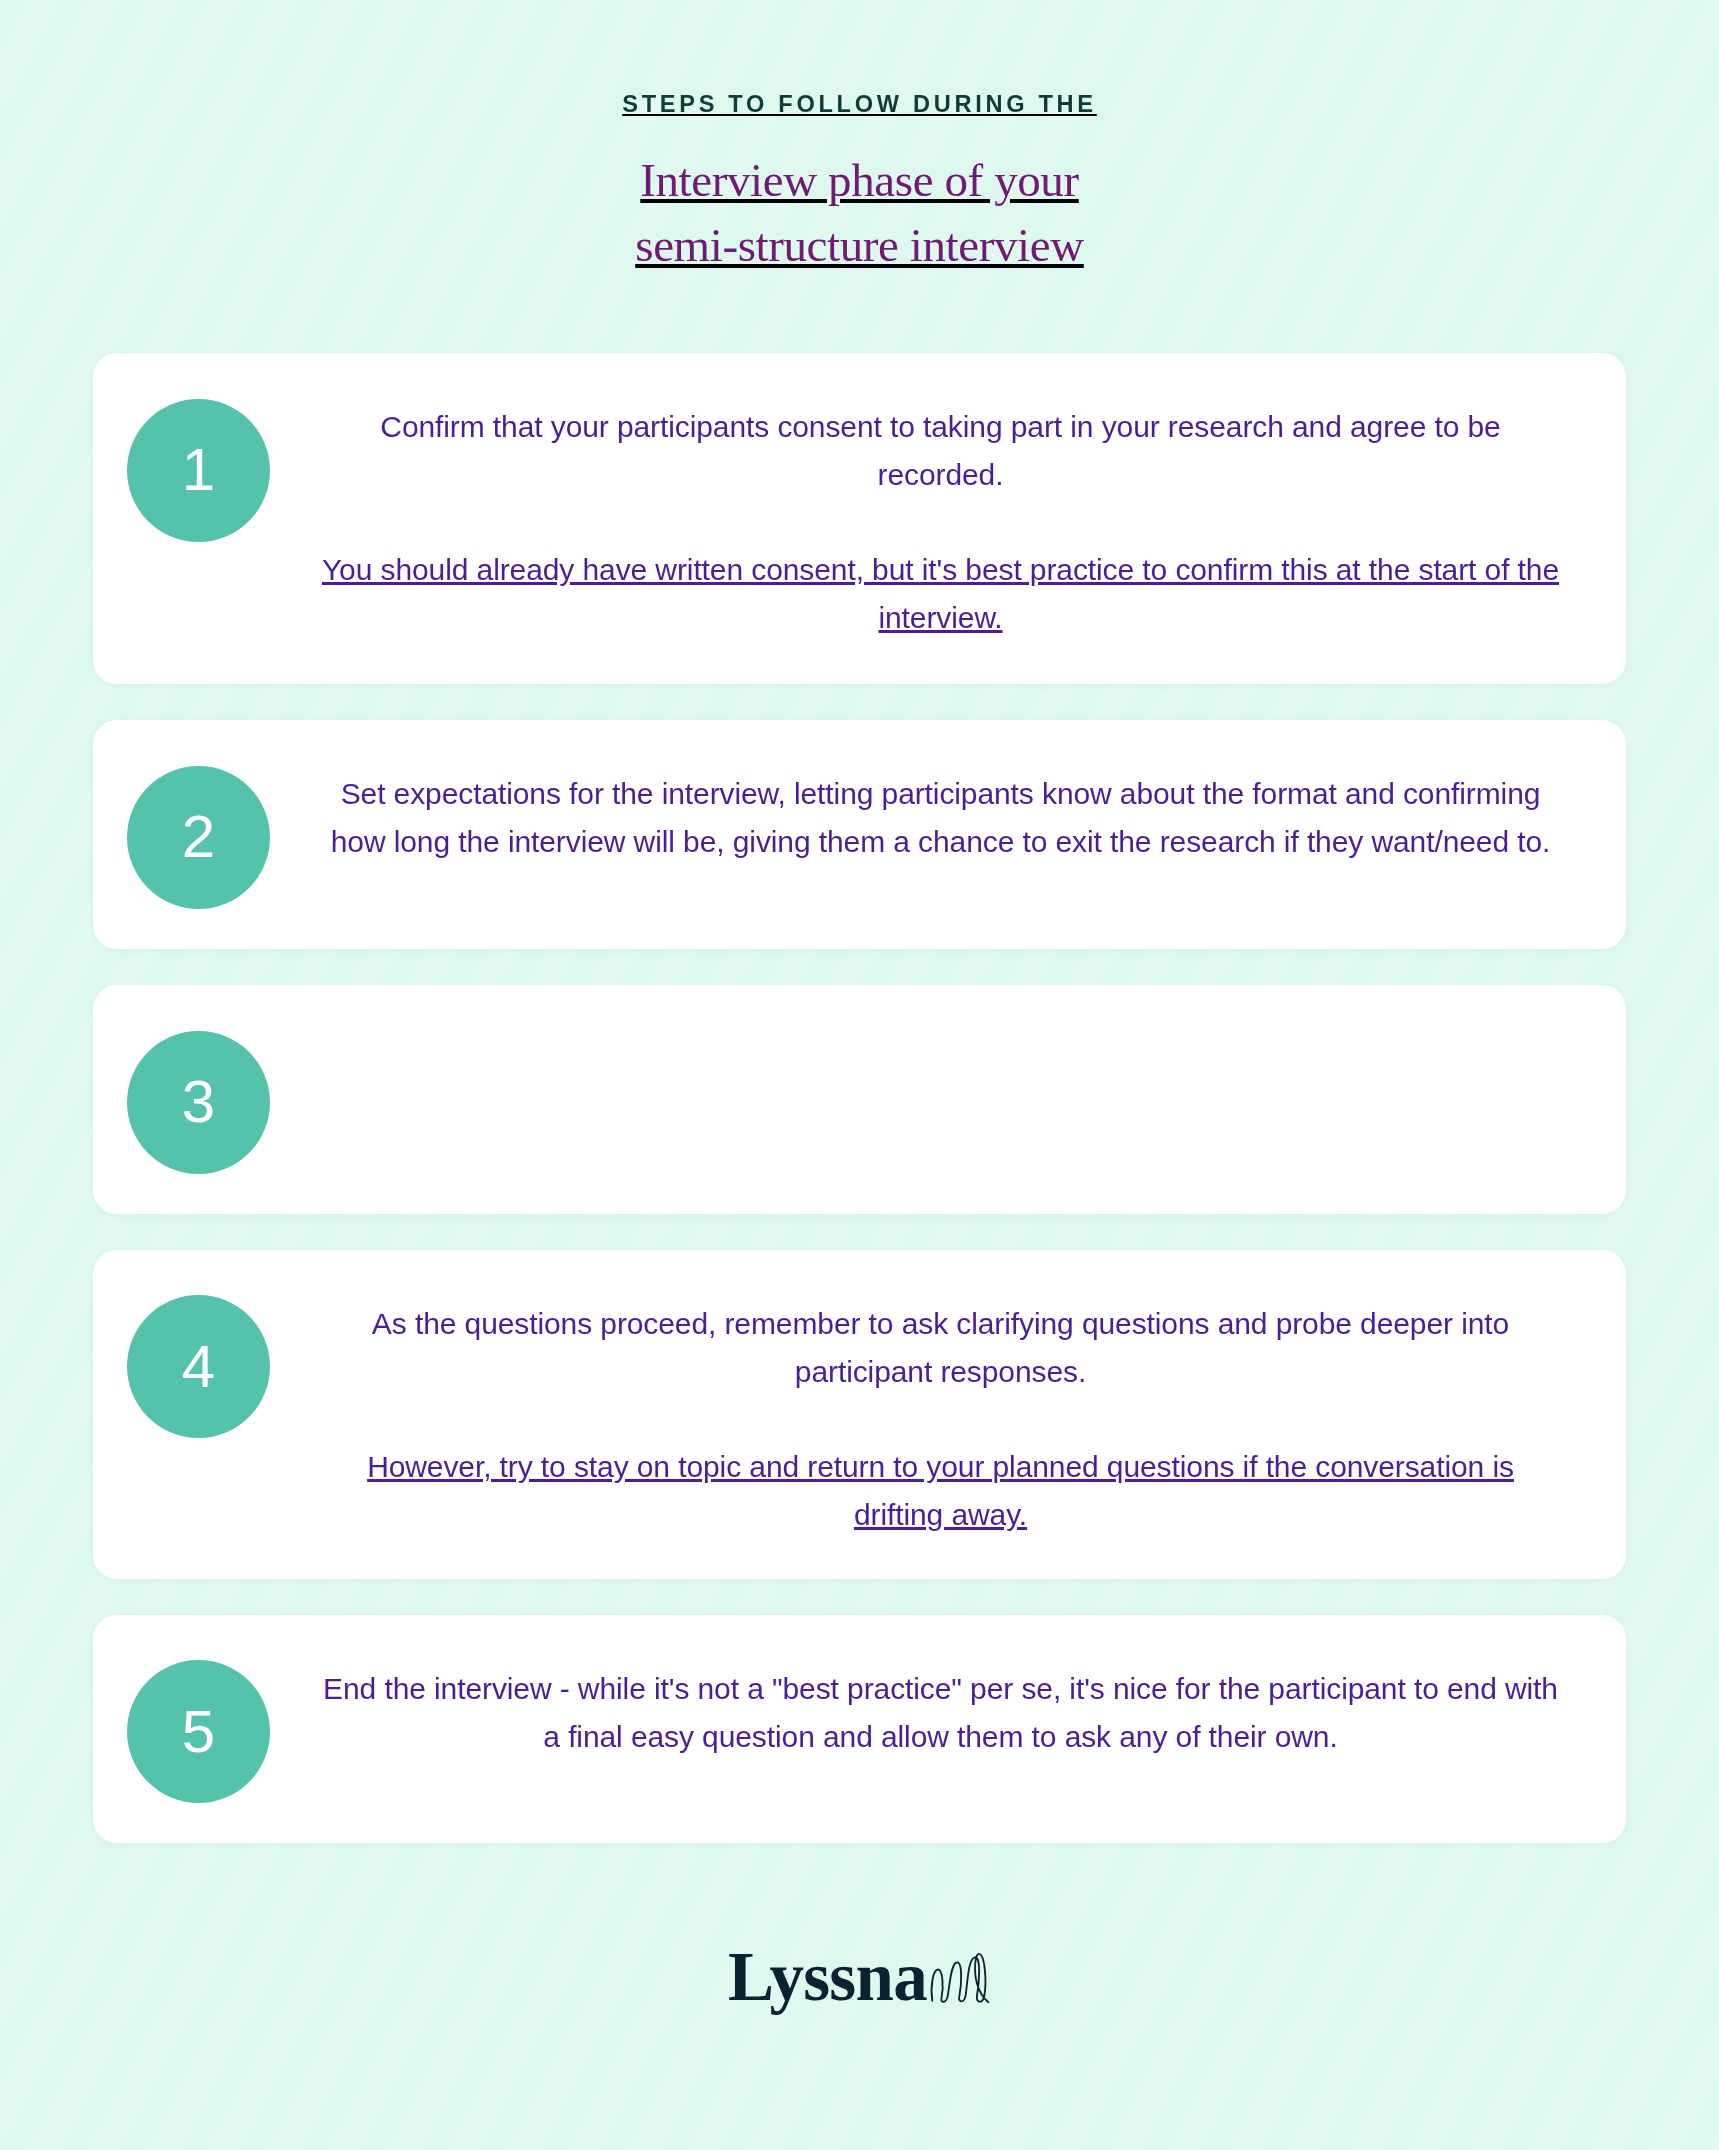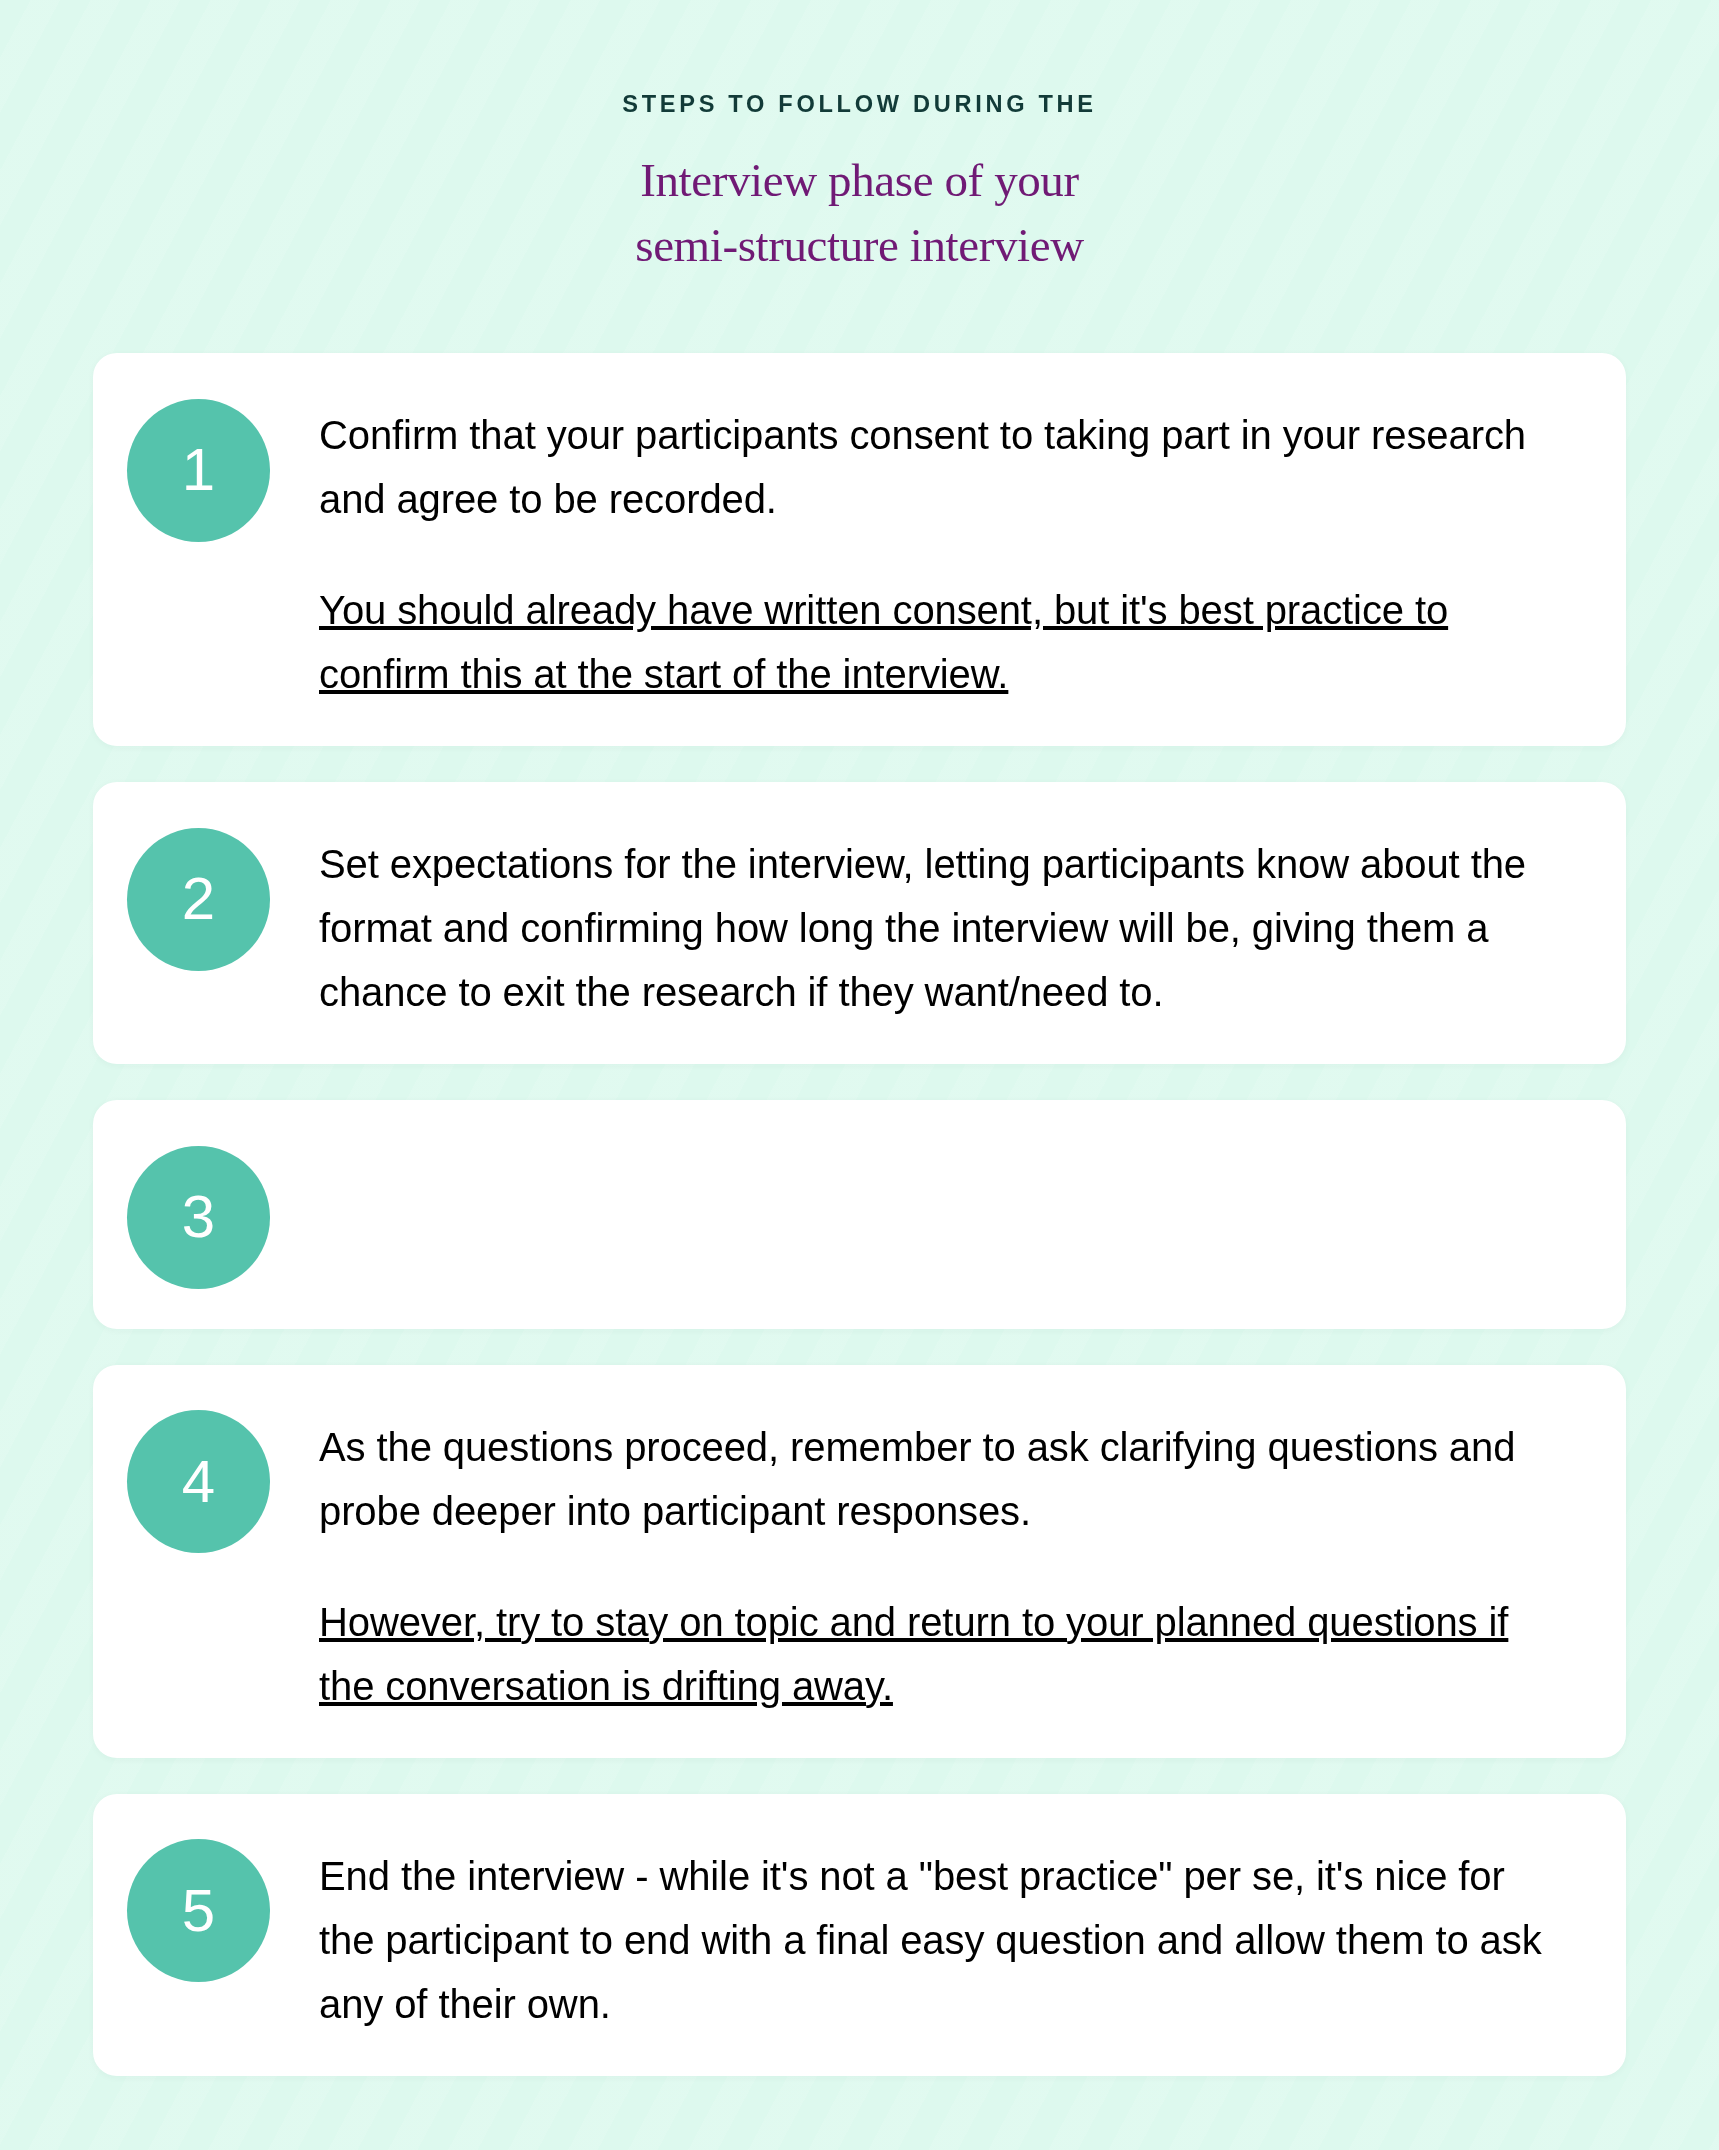--- a/index.html
+++ b/index.html
@@ -36,20 +36,21 @@
     position: relative;
     width: 1719px;
     height: 2151px;
     z-index: 2;
   }
 
   
   .header {
     padding-top: 90px;
     text-align: center;
+    text-decoration: underline;
   }
 
   .eyebrow {
     font-family: "Liberation Sans", sans-serif;
     font-size: 23.6px;
     font-weight: 700;
     letter-spacing: 3.7px;
     color: #123B38;
     text-transform: uppercase;
     line-height: 1.2;
@@ -105,24 +106,25 @@
   }
 
   .card-body {
     flex: 1 1 auto;
     padding-left: 49px;
     padding-top: 10px;
   }
 
   .card-para {
     font-family: "Liberation Sans", sans-serif;
-    font-size: 40px;
+    font-size: 30px;
     line-height: 1.60;
-    color: #000000;
+    color: #4c1d95;
     letter-spacing: -0.1px;
+    text-align: center;
   }
 
   .card-para + .card-para {
     margin-top: 47px;
     text-decoration: underline;
   }
 
   
   .card.card-1 { min-height: 331px; }
   .card.card-2 { min-height: 229px; }

